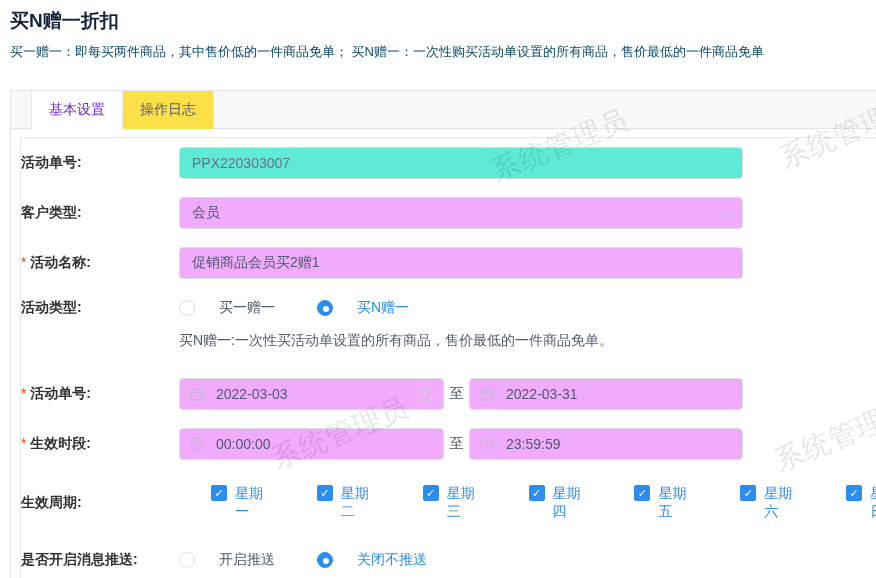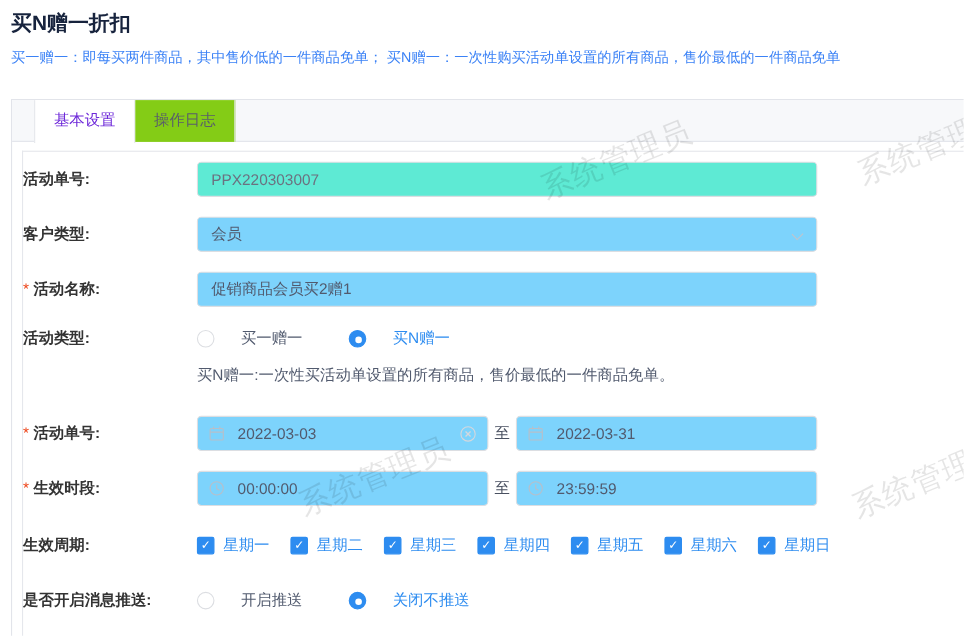--- a/index.html
+++ b/index.html
@@ -1,42 +1,42 @@
 <!DOCTYPE html>
 <html><head>
 <meta charset="utf-8">
 <style>
   * { margin:0; padding:0; box-sizing:border-box; }
   html,body { width:876px; height:578px; overflow:hidden; background:#fff;
     font-family:"Liberation Sans","DejaVu Sans",sans-serif; }
   .page { position:relative; width:876px; height:578px; padding:8px 0 0 10px; }
 
   .page-title { font-size:19px; font-weight:bold; color:#17233d; margin-bottom:9px; }
-  .page-subtitle { font-size:13px; color:#3b82f6; line-height:18px; }
+  .page-subtitle { font-size:13px; color:#0c4a6e; line-height:18px; }
 
   
   .card { position:absolute; left:10px; top:90px; width:900px; height:520px;
     border:1px solid #e2e4ea; border-right:none; border-bottom:none; background:#fff; }
   .tabbar { display:flex; height:38px; background:#f7f8fa; border-bottom:1px solid #e2e4ea; padding-left:20px; }
   .tab { height:38px; line-height:37px; padding:0 17px; font-size:14px; color:#5a6068;
-    background:#84cc16; border-right:1px solid #e5e7ec; cursor:pointer; }
+    background:#fde047; border-right:1px solid #e5e7ec; cursor:pointer; }
   .tab.first { border-left:1px solid #e5e7ec; }
   .tab.active { background:#fff; color:#6d28d9; height:39px; margin-bottom:-1px; }
 
   
   .form-box { position:absolute; left:9px; top:46px; width:900px; height:480px;
     border:1px solid #e5e7ec; border-right:none; border-bottom:none; background:#fff; padding-top:9px; }
 
   .row { display:flex; align-items:center; min-height:32px; margin-bottom:18px; }
   .row-label { width:152px; text-align:left; font-size:14px; font-weight:600; color:#333;
     margin-right:6px; flex:none; white-space:nowrap; }
   .row-label.required::before { content:"* "; color:#ed4014; font-weight:400; }
 
   .input, .select, .picker { height:32px; border:1px solid #dcdee2; border-radius:4px;
-    background:#7dd3fc; display:flex; align-items:center; font-size:14px; color:#515a6e; }
+    background:#f0abfc; display:flex; align-items:center; font-size:14px; color:#515a6e; }
   .input { width:564px; padding:0 12px; }
   .input.disabled { background:#5eead4; color:#6b7280; }
   .select { width:564px; padding:0 12px; position:relative; }
   .chevron { position:absolute; right:13px; top:11px; width:8px; height:8px;
     border-left:1px solid #c0c4cc; border-bottom:1px solid #c0c4cc; transform:rotate(-45deg) scaleY(0.9); }
 
   .picker { padding:0 10px; position:relative; }
   .picker.date1 { width:265px; }
   .picker.date2 { width:274px; }
   .picker .ficon { margin-right:12px; display:flex; flex:none; }
@@ -50,21 +50,21 @@
   .radio-item.selected .radio-dot { border:1px solid #2d8cf0; background:#2d8cf0; position:relative; }
   .radio-item.selected .radio-dot::after { content:""; position:absolute; left:5px; top:5px;
     width:6px; height:6px; border-radius:50%; background:#fff; }
   .radio-text { margin-left:24px; font-size:14px; color:#515a6e; }
   .radio-item.selected .radio-text { color:#2d8cf0; }
 
   .type-desc { font-size:14px; color:#515a6e; padding-left:158px; margin-top:-7px; margin-bottom:11px; line-height:20px; }
 
   
   .check-group { display:flex; align-items:center; }
-  .check-item { display:flex; align-items:center; margin-right:19px; cursor:pointer; }
+  .check-item { display:flex; align-items:flex-start; margin-right:19px; cursor:pointer;margin-left:32px; }
   .check-box { width:16px; height:16px; border-radius:2px; background:#2d8cf0; border:1px solid #2d8cf0;
     color:#fff; font-size:11px; line-height:14px; text-align:center; flex:none; }
   .check-box::after { content:"✓"; }
   .check-text { margin-left:8px; font-size:14px; color:#2d8cf0; }
 
   .row.r-type { margin-bottom:18px; min-height:22px; margin-top:4px; }
   .row.r-date { margin-top:28px; }
   .row.r-week { margin-top:25px; margin-bottom:0; min-height:22px; }
   .row.r-push { margin-top:28px; min-height:22px; }
 

